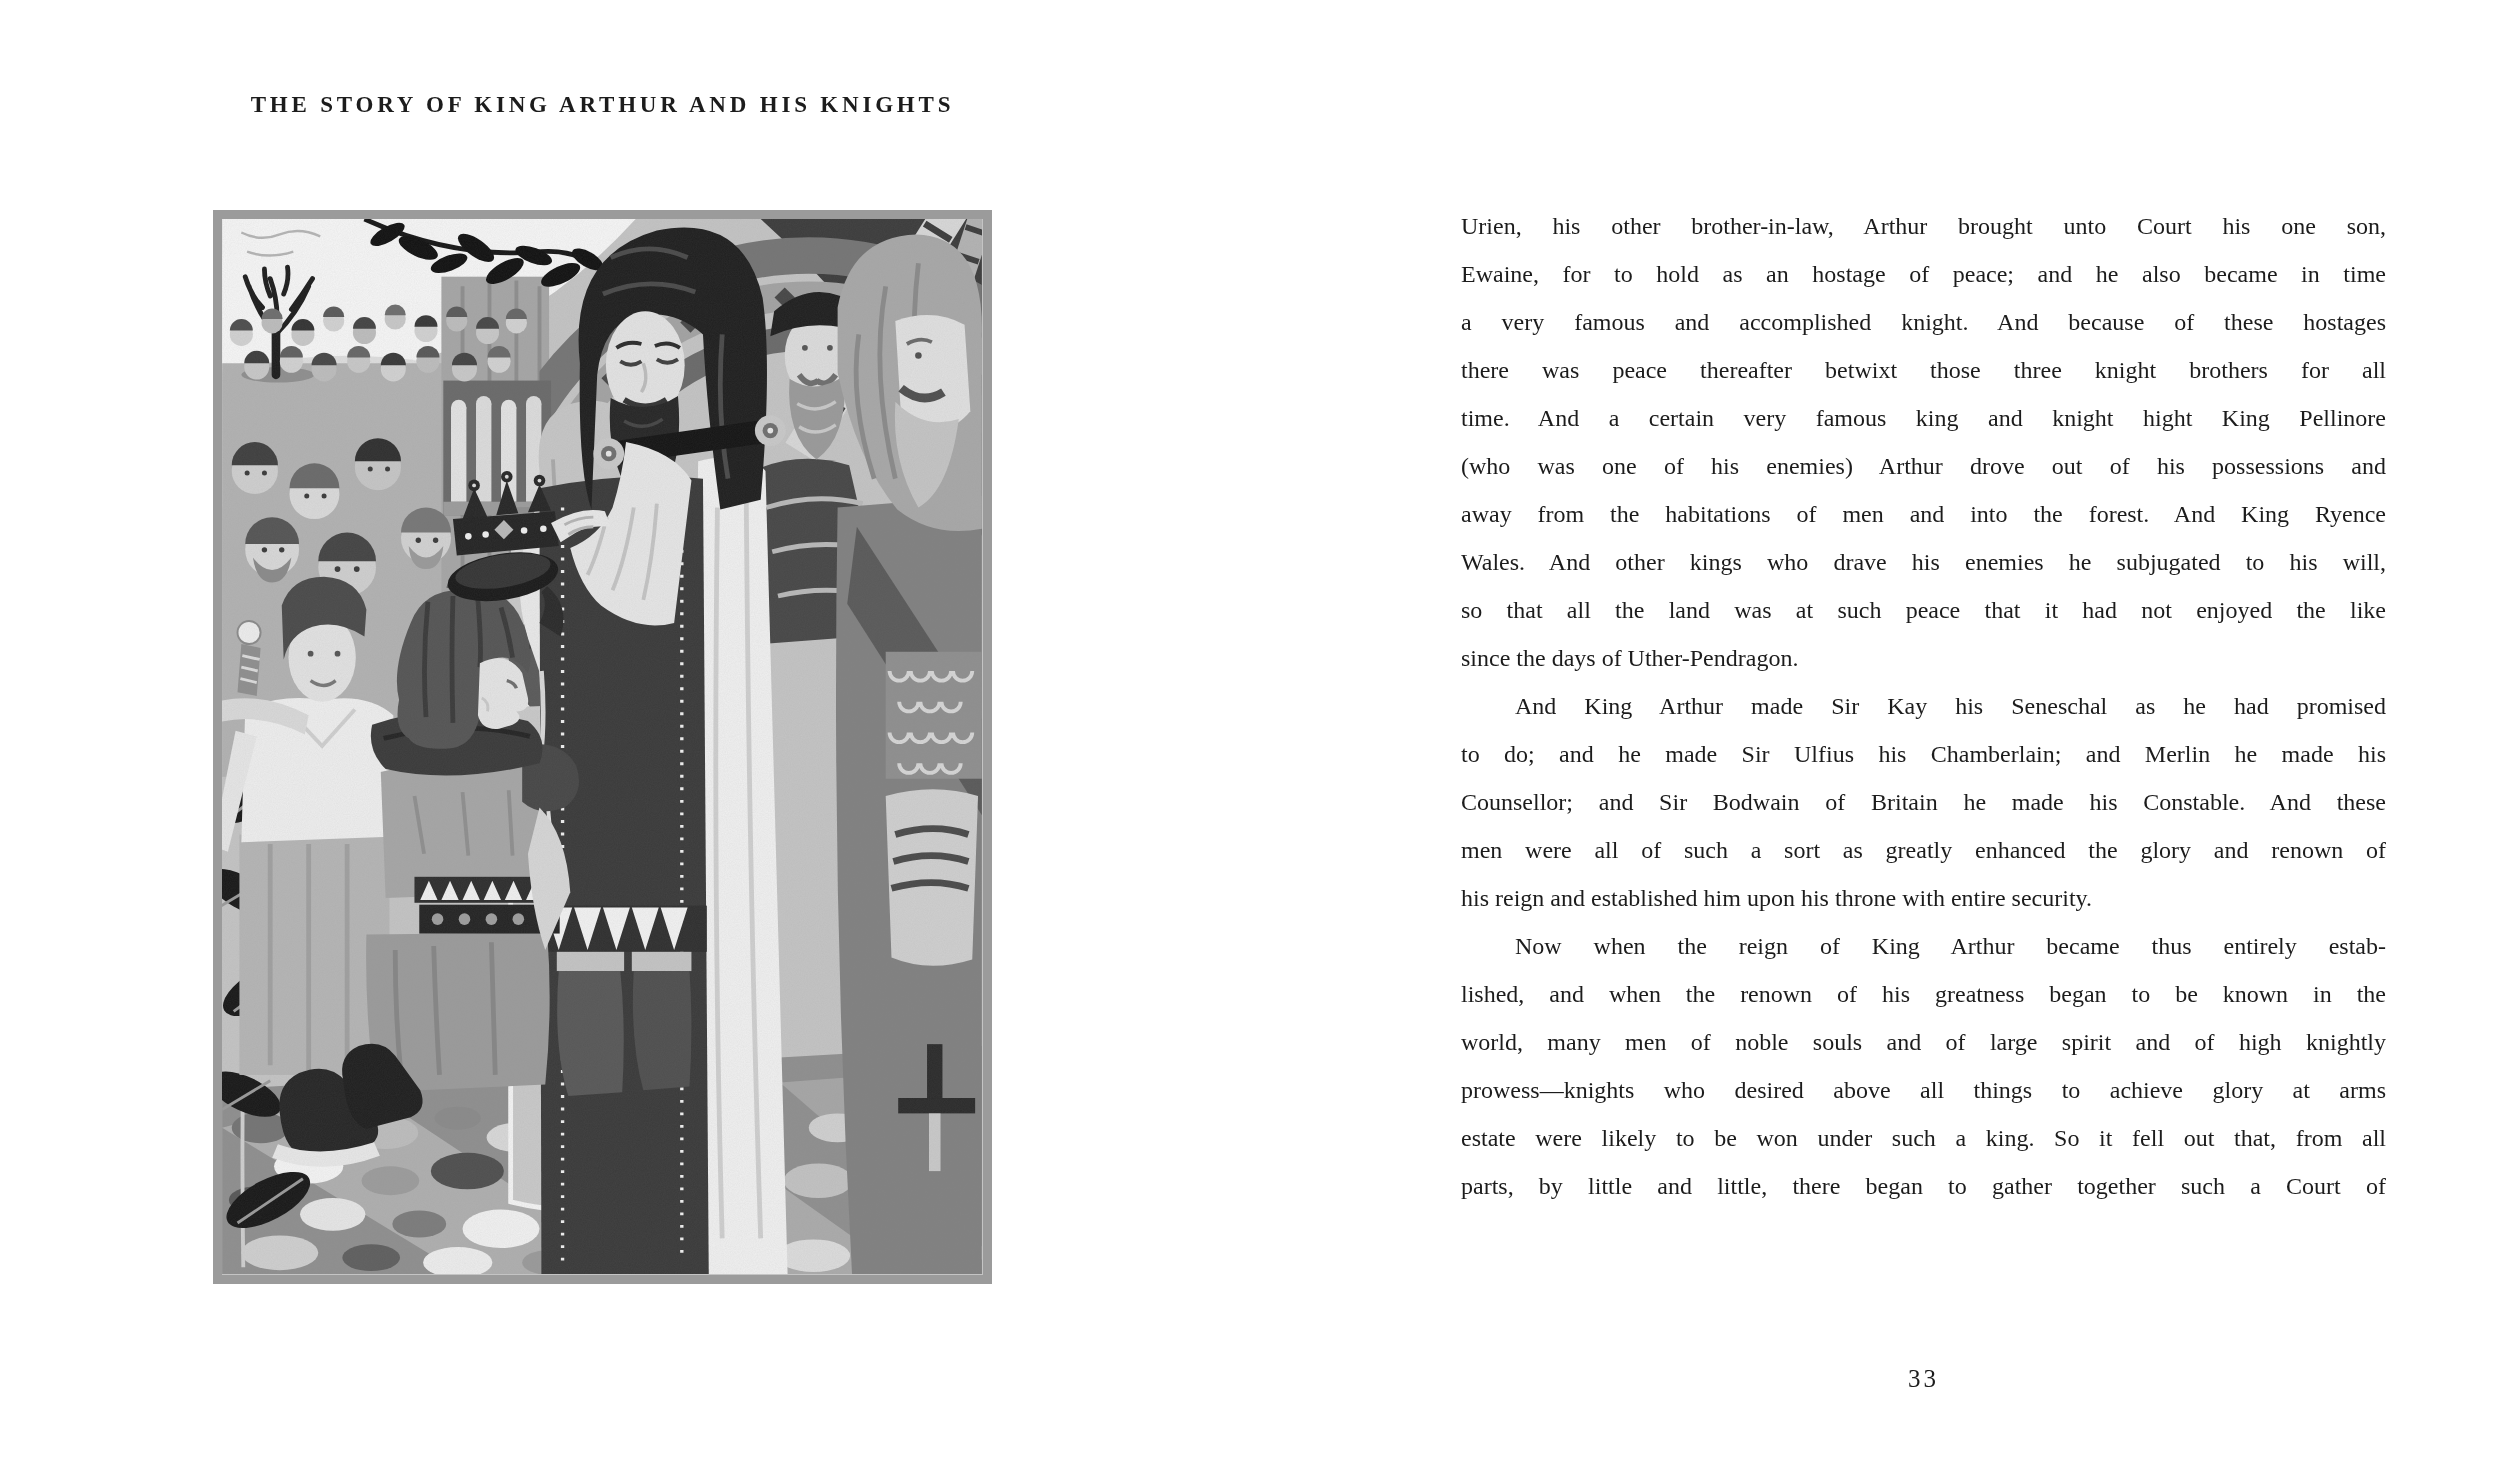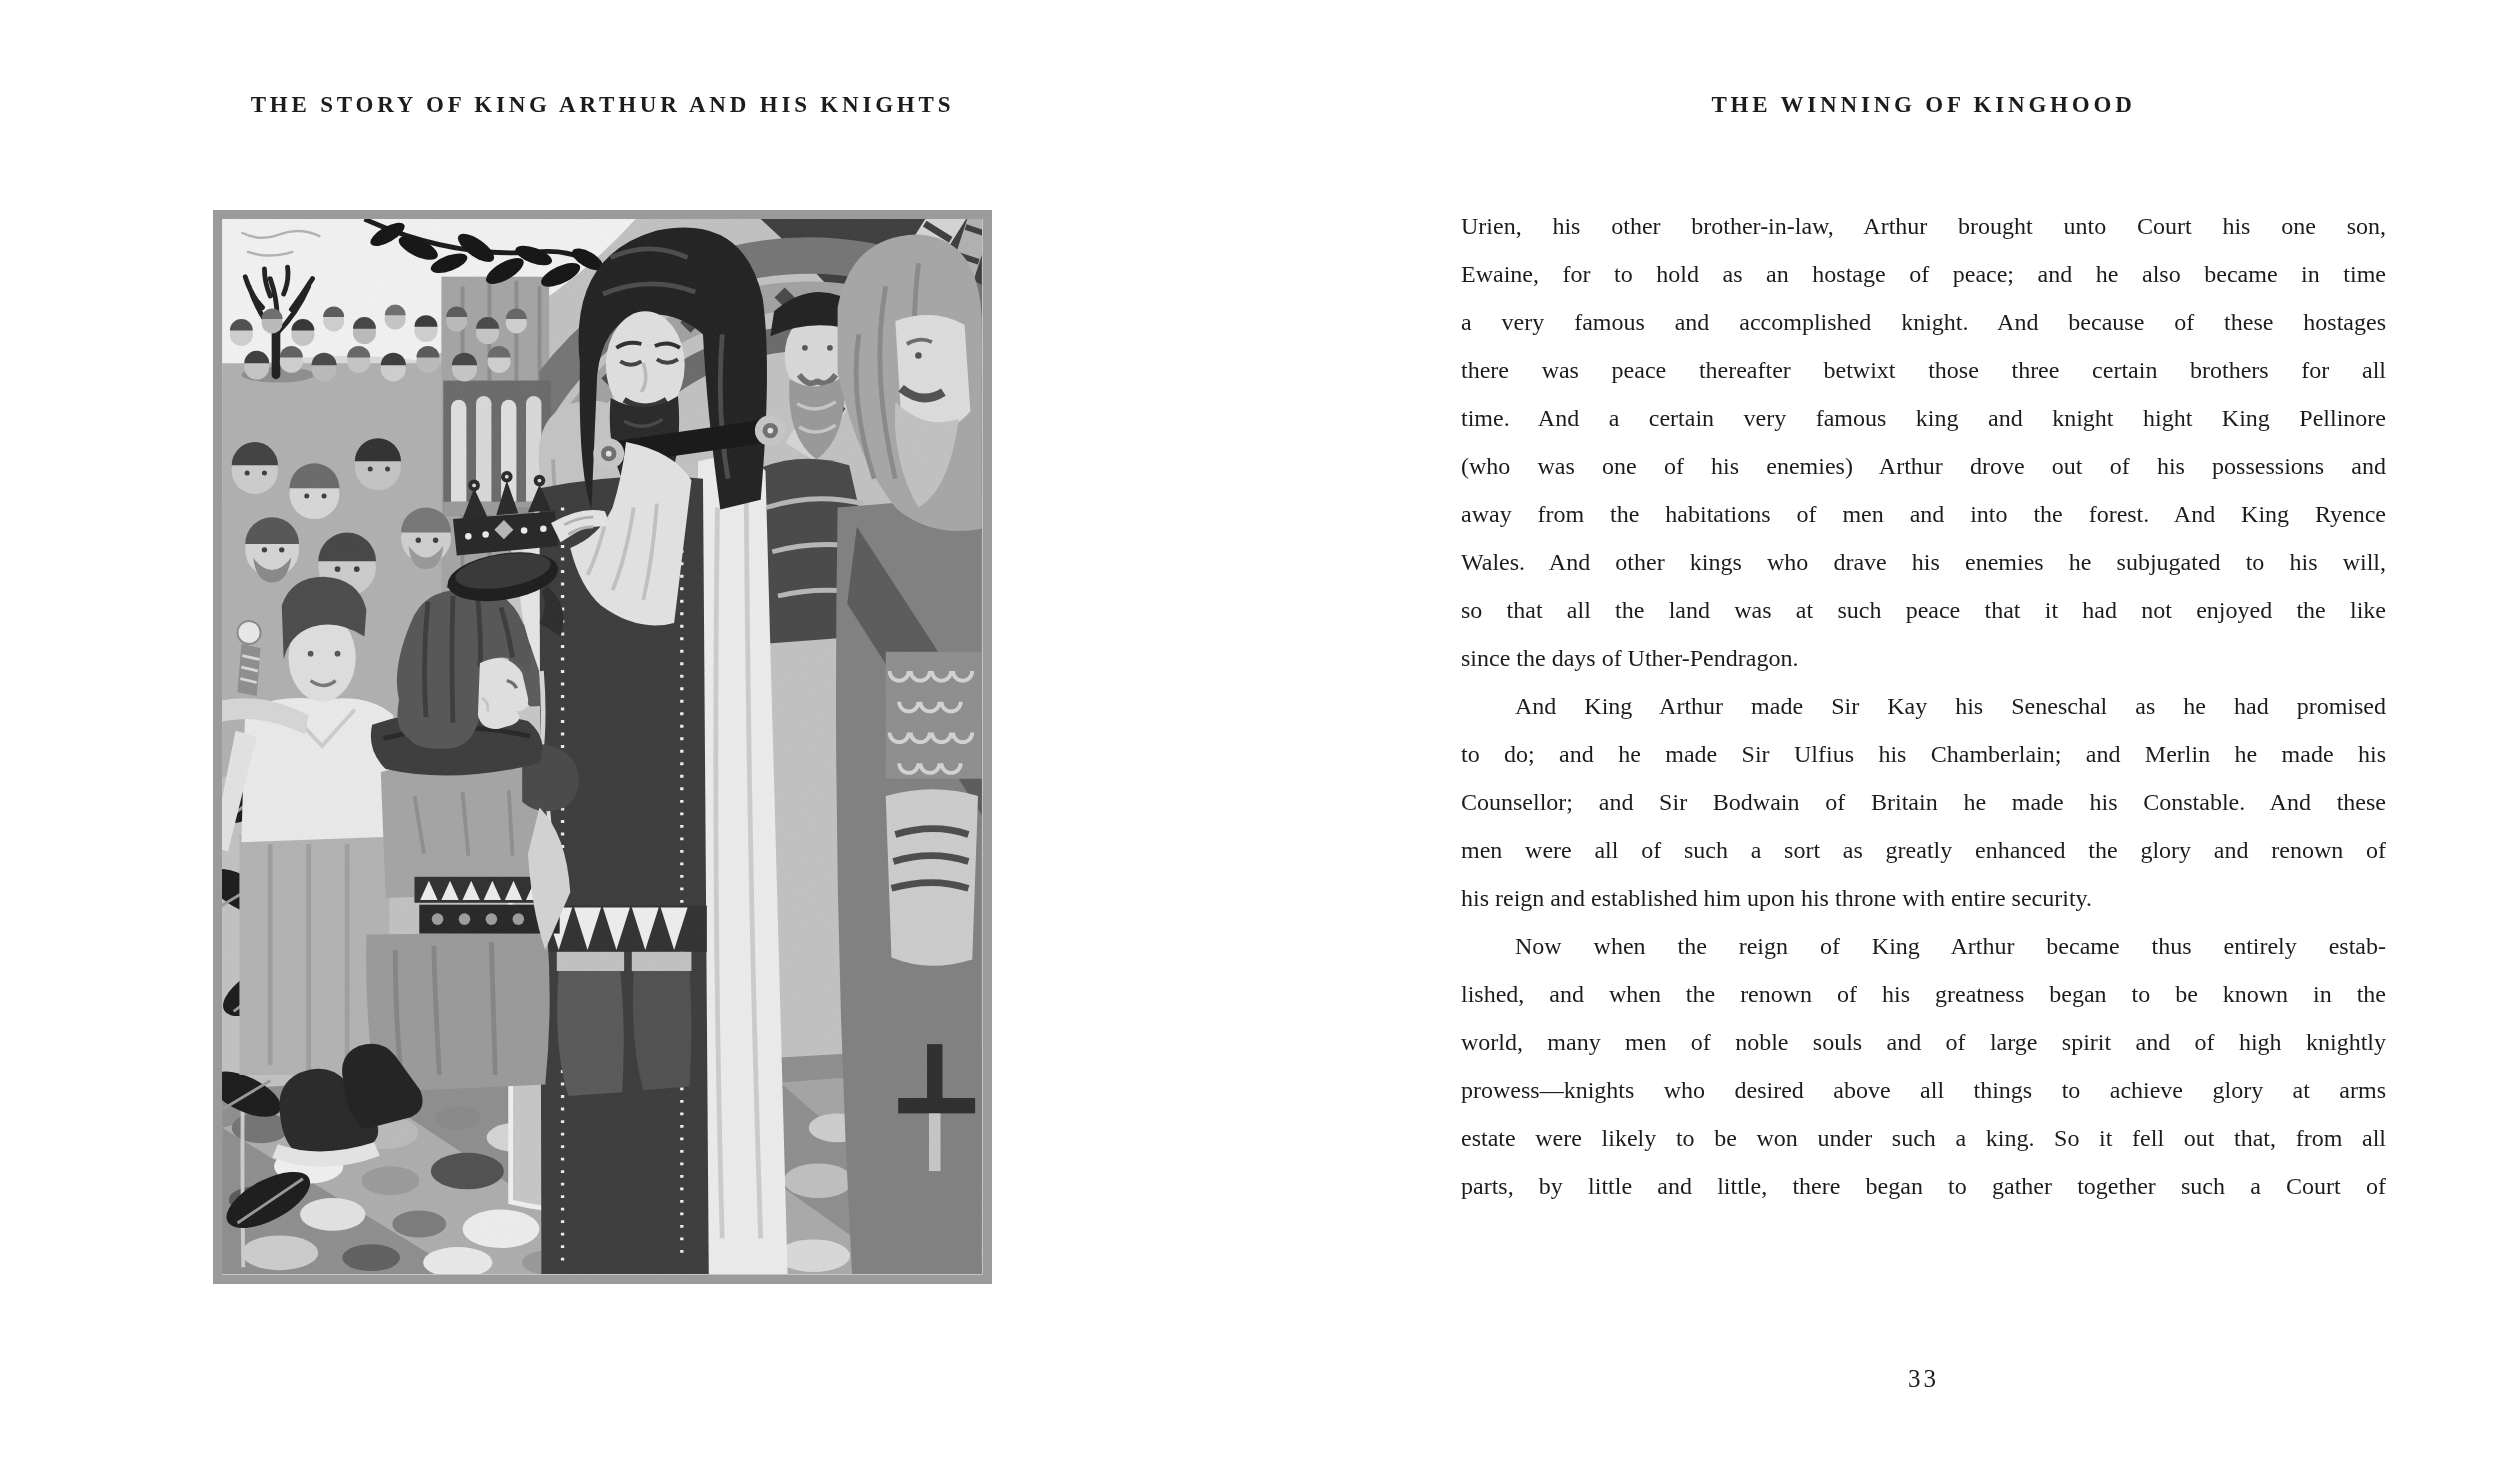--- a/index.html
+++ b/index.html
@@ -48,21 +48,20 @@
     text-align:center;font-size:25px;letter-spacing:2.9px;color:var(--ink);
   }
 </style>
 </head>
 <body>
 
 <div class="spread">
 
   <div class="running-head left">THE STORY OF KING ARTHUR AND HIS KNIGHTS</div>
 
-  <div class="running-head right">THE WINNING OF KINGHOOD</div>
 
   <div class="plate-frame">
     <svg viewBox="0 0 790 1097" xmlns="http://www.w3.org/2000/svg">
       <defs>
         <clipPath id="plateClip">
             <rect x="0" y="0" width="790" height="1097"></rect>
           </clipPath>
         <clipPath id="archClip">
             <rect x="330" y="0" width="460" height="470"></rect>
           </clipPath>
@@ -461,21 +460,21 @@
 
         <rect x="0" y="0" width="790" height="1097" filter="url(#grain)" opacity="0.28"></rect>
       </g>
     </svg>
   </div>
 
   <div class="text-column">
       <div class="text-line">Urien, his other brother-in-law, Arthur brought unto Court his one son,</div>
       <div class="text-line">Ewaine, for to hold as an hostage of peace; and he also became in time</div>
       <div class="text-line">a very famous and accomplished knight. And because of these hostages</div>
-      <div class="text-line">there was peace thereafter betwixt those three certain brothers for all</div>
+      <div class="text-line">there was peace thereafter betwixt those three knight brothers for all</div>
       <div class="text-line">time. And a certain very famous king and knight hight King Pellinore</div>
       <div class="text-line">(who was one of his enemies) Arthur drove out of his possessions and</div>
       <div class="text-line">away from the habitations of men and into the forest. And King Ryence</div>
       <div class="text-line">Wales. And other kings who drave his enemies he subjugated to his will,</div>
       <div class="text-line">so that all the land was at such peace that it had not enjoyed the like</div>
       <div class="text-line endline">since the days of Uther-Pendragon.</div>
       <div class="text-line indent">And King Arthur made Sir Kay his Seneschal as he had promised</div>
       <div class="text-line">to do; and he made Sir Ulfius his Chamberlain; and Merlin he made his</div>
       <div class="text-line">Counsellor; and Sir Bodwain of Britain he made his Constable. And these</div>
       <div class="text-line">men were all of such a sort as greatly enhanced the glory and renown of</div>

